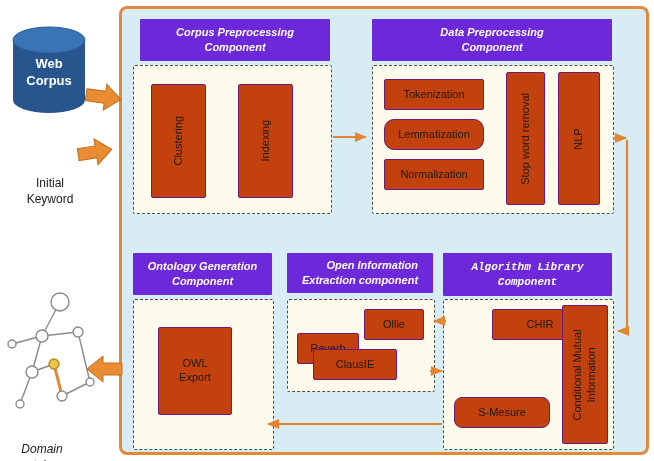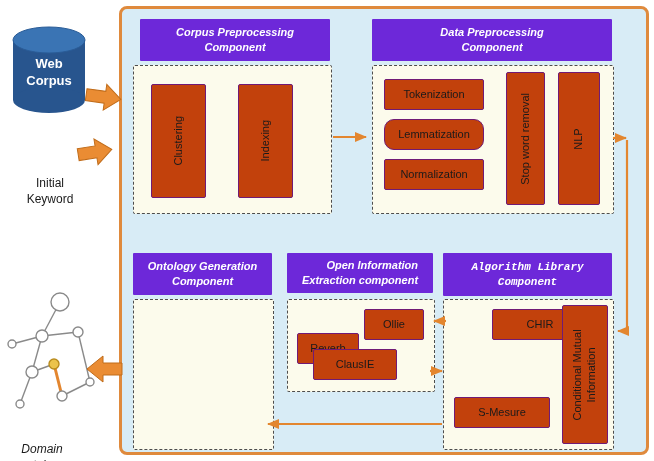--- a/index.html
+++ b/index.html
@@ -109,33 +109,35 @@
   <div class="item vitem" style="left:506px; top:72px; width:37px; height:131px;">
     <span>Stop word removal</span>
   </div>
   <div class="item vitem" style="left:558px; top:72px; width:40px; height:131px;">
     <span>NLP</span>
   </div>
 
   <div class="hdr" style="left:133px; top:253px; width:139px; height:42px;font-style:italic;">Ontology Generation
 Component</div>
   <div class="panel" style="left:133px; top:299px; width:139px; height:149px;"></div>
+  <div class="item" style="left:158px; top:327px; width:72px; height:86px;">OWL
+Export</div>
 
   <div class="hdr" style="left:287px; top:253px; width:146px; height:40px;text-align:right;">Open Information
 Extraction component</div>
   <div class="panel" style="left:287px; top:299px; width:146px; height:91px;"></div>
   <div class="item" style="left:297px; top:309px; width:60px; height:29px;margin-top:24px;">Reverb</div>
   <div class="item" style="left:364px; top:309px; width:58px; height:29px;text-align:right;">Ollie</div>
   <div class="item" style="left:313px; top:349px; width:82px; height:29px;">ClausIE</div>
 
   <div class="hdr" style="left:443px; top:253px; width:169px; height:43px;font-family:Liberation Mono, monospace;">Algorithm Library
 Component</div>
   <div class="panel" style="left:443px; top:299px; width:169px; height:149px;"></div>
   <div class="item" style="left:454px; top:309px; width:94px; height:29px;margin-left:38px;">CHIR</div>
-  <div class="item" style="left:454px; top:397px; width:94px; height:29px;">S-Mesure</div>
+  <div class="item" style="left:454px; top:397px; width:94px; height:29px;border-radius:8px;">S-Mesure</div>
   <div class="item vitem" style="left:562px; top:305px; width:44px; height:137px;">
     <span>Conditional Mutual Information</span>
   </div>
 
   <svg class="layer" style="left:0; top:0;" width="654" height="461" viewBox="0 0 654 461">
     <defs>
       <marker id="ah" markerUnits="userSpaceOnUse" markerWidth="12" markerHeight="10" refX="11" refY="5" orient="auto">
         <path d="M0,0 L12,5 L0,10 Z" fill="#e3862f"></path>
       </marker>
     </defs>

